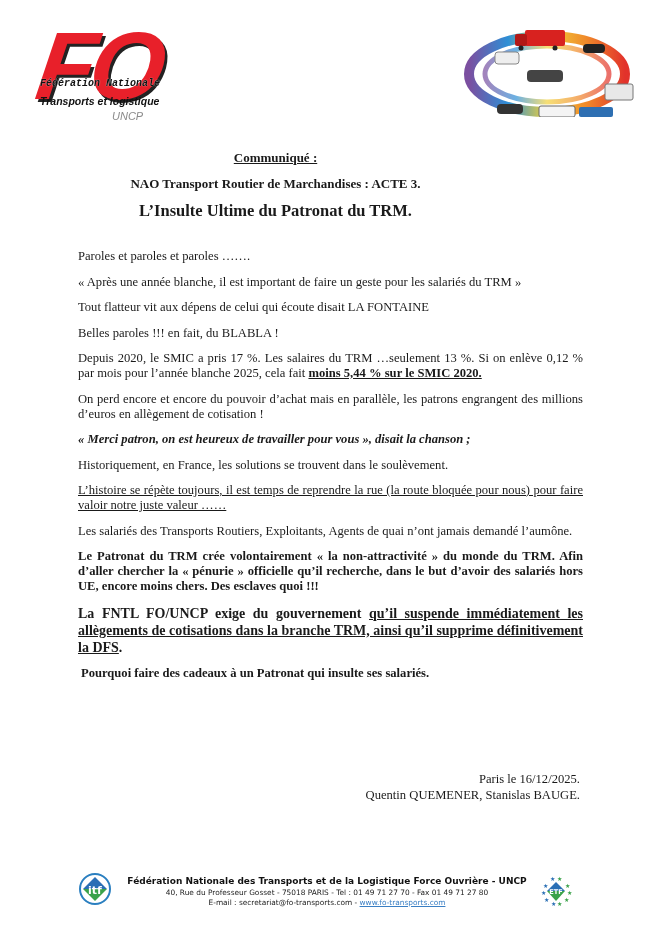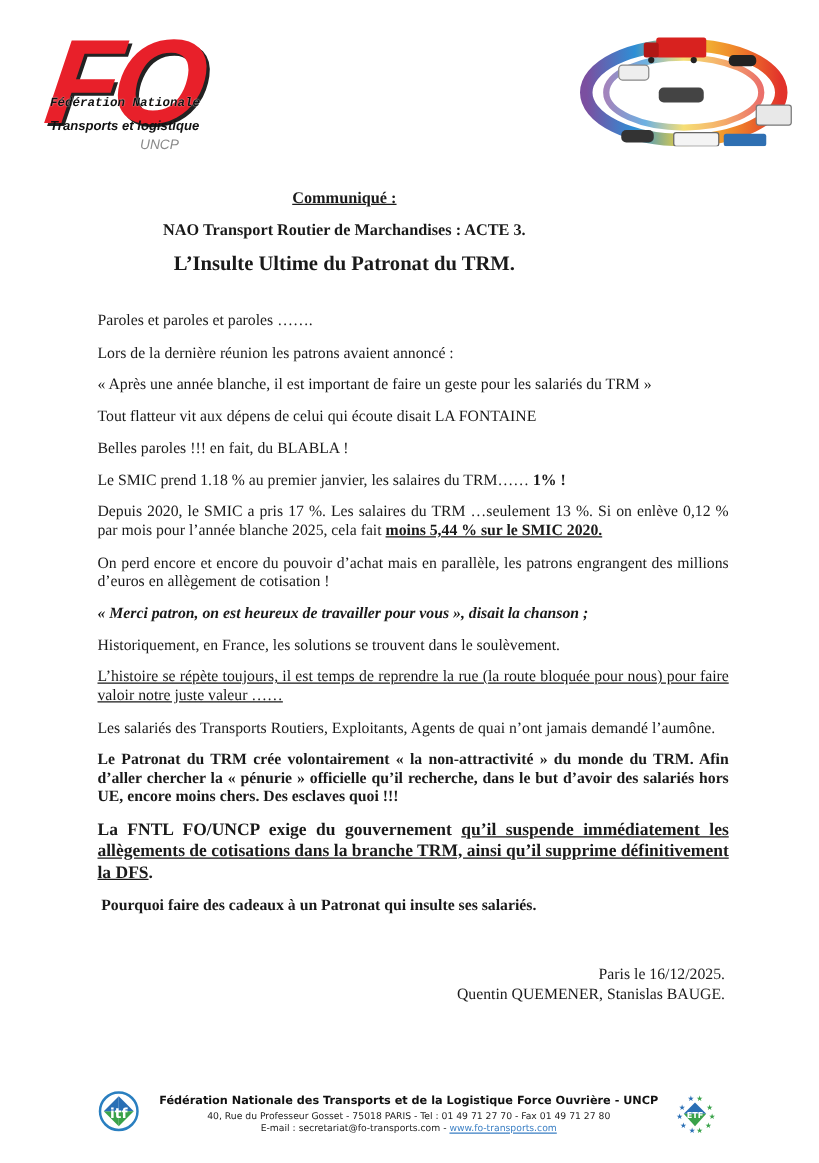--- a/index.html
+++ b/index.html
@@ -88,25 +88,23 @@
   </div>
 
   <div class="title-block">
     <p class="communique">Communiqué :</p>
     <p class="subtitle">NAO Transport Routier de Marchandises : ACTE 3.</p>
     <p class="main-title">L’Insulte Ultime du Patronat du TRM.</p>
   </div>
 
   <div class="body-text">
     <p>Paroles et paroles et paroles …….</p>
-    <p>Lors de la dernière réunion les patrons avaient annoncé :</p>
     <p>« Après une année blanche, il est important de faire un geste pour les salariés du TRM »</p>
     <p>Tout flatteur vit aux dépens de celui qui écoute disait LA FONTAINE</p>
     <p>Belles paroles !!! en fait, du BLABLA !</p>
-    <p><span>Le SMIC prend 1.18 % au premier janvier, les salaires du TRM…… </span><span class="b">1% !</span></p>
     <p><span>Depuis 2020, le SMIC a pris 17 %. Les salaires du TRM …seulement 13 %. Si on enlève 0,12 % par mois pour l’année blanche 2025, cela fait </span><span class="b u">moins 5,44 % sur le SMIC 2020.</span></p>
     <p>On perd encore et encore du pouvoir d’achat mais en parallèle, les patrons engrangent des millions d’euros en allègement de cotisation !</p>
     <p class="bi">« Merci patron, on est heureux de travailler pour vous », disait la chanson ;</p>
     <p>Historiquement, en France, les solutions se trouvent dans le soulèvement.</p>
     <p class="u">L’histoire se répète toujours, il est temps de reprendre la rue (la route bloquée pour nous) pour faire valoir notre juste valeur ……</p>
     <p>Les salariés des Transports Routiers, Exploitants, Agents de quai n’ont jamais demandé l’aumône.</p>
     <p class="b">Le Patronat du TRM crée volontairement « la non-attractivité » du monde du TRM. Afin d’aller chercher la « pénurie » officielle qu’il recherche, dans le but d’avoir des salariés hors UE, encore moins chers. Des esclaves quoi !!!</p>
     <p class="b big"><span>La FNTL FO/UNCP exige du gouvernement </span><span class="u">qu’il suspende immédiatement les allègements de cotisations dans la branche TRM, ainsi qu’il supprime définitivement la DFS</span><span>.</span></p>
     <p class="b indent">Pourquoi faire des cadeaux à un Patronat qui insulte ses salariés.</p>
   </div>

